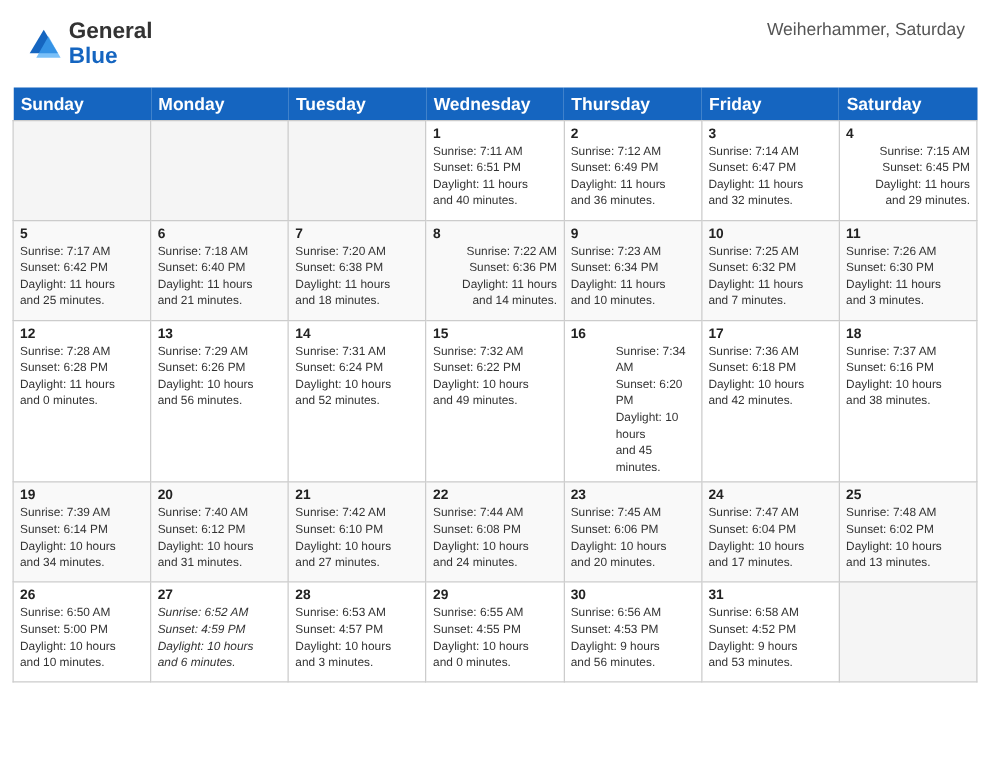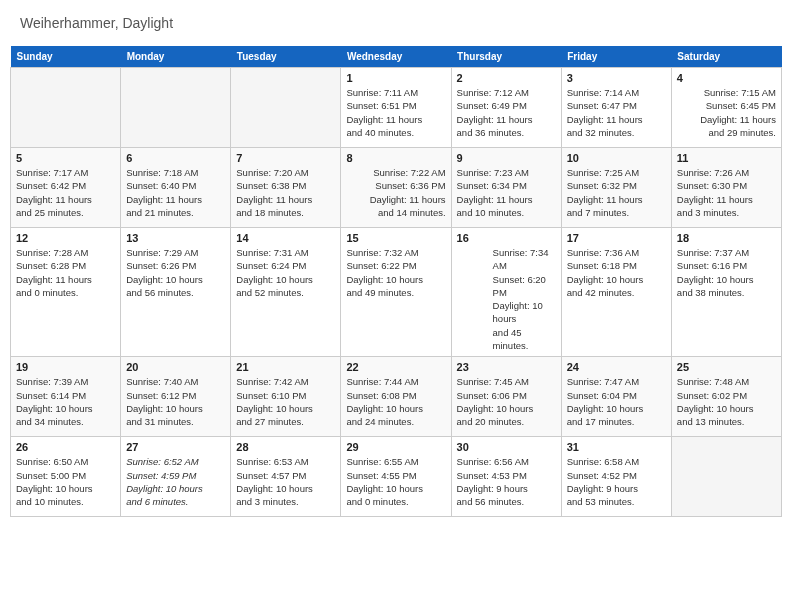--- a/index.html
+++ b/index.html
@@ -56,21 +56,21 @@
     .calendar {
       width: 100%;
       border-collapse: collapse;
       font-size: 10px;
     }
     .calendar th {
       background-color: #1565C0;
       color: #fff;
       text-align: left;
       padding: 5px 6px;
-      font-size: 10px;
+      font-size: 14px;
       font-weight: bold;
     }
     .calendar td {
       border: 1px solid #ccc;
       vertical-align: top;
       padding: 4px 5px;
       width: calc(100% / 7);
       height: 80px;
       background: #fff;
     }
@@ -92,22 +92,32 @@
       background: #f5f5f5 !important;
     }
     .row-shade td {
       background: #f0f0f0;
     }
   </style>
 </head>
 <body>
 
 <div class="header">
+  <div class="logo">
+    <svg class="logo-icon" viewBox="0 0 40 40">
+      <polygon points="20,5 35,30 5,30" fill="#1565C0"></polygon>
+      <polygon points="25,12 38,35 12,35" fill="#42A5F5" opacity="0.7"></polygon>
+    </svg>
+    <div class="logo-text">
+      <span class="logo-general">General</span>
+      <span class="logo-blue">Blue</span>
+    </div>
+  </div>
   <div class="title-block">
-    <div class="location">Weiherhammer, Daylight</div>
+    <div class="location">Weiherhammer, Saturday</div>
   </div>
 </div>
 
 <table class="calendar">
   <thead>
     <tr>
     <th>Sunday</th>
         <th>Monday</th>
         <th>Tuesday</th>
         <th>Wednesday</th>

